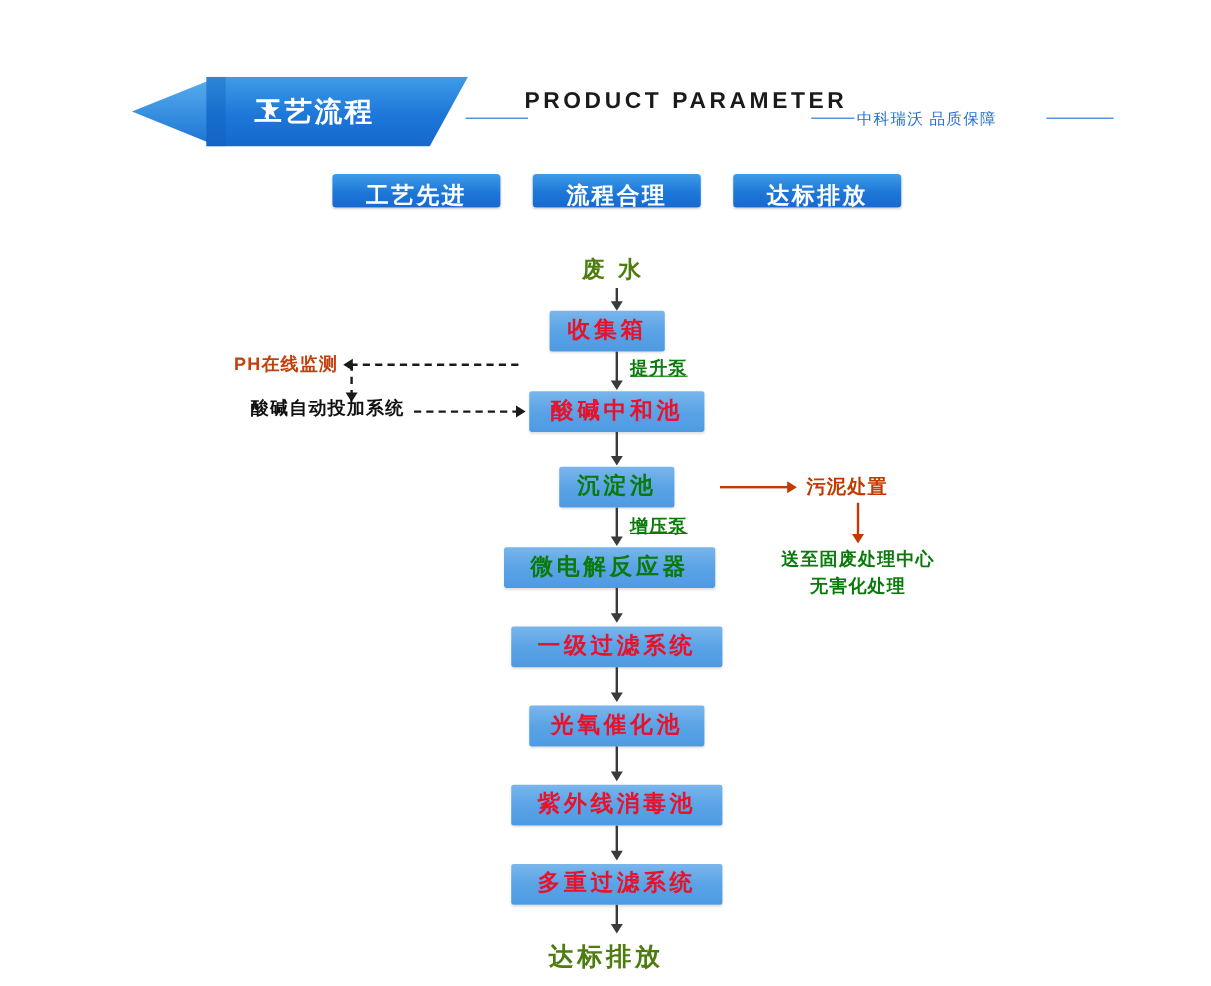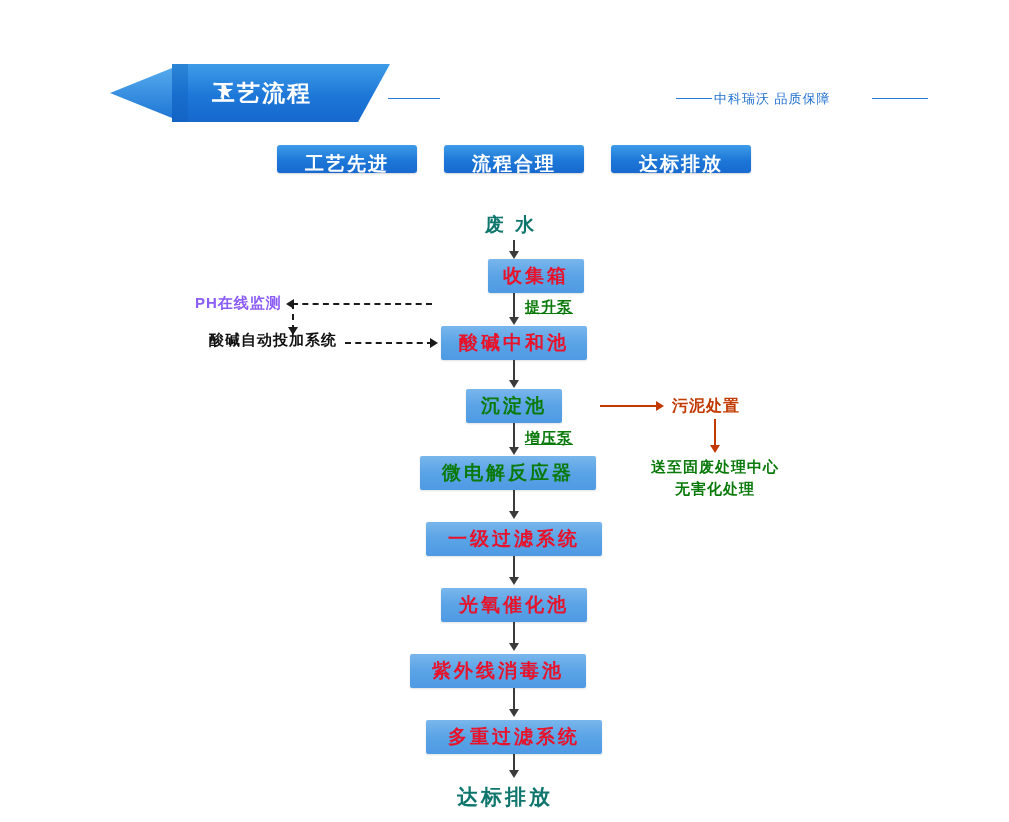--- a/index.html
+++ b/index.html
@@ -116,21 +116,21 @@
     box-shadow: 0 1px 2px rgba(0,0,0,0.12);
   }
   .txt-red { color: #e8122a; }
   .txt-green { color: #0a7a0a; }
 
   
   .plain-label {
     position: absolute;
     font-size: 19px;
     font-weight: bold;
-    color: #0f766e;
+    color: #4d7c0f;
     letter-spacing: 3px;
     white-space: nowrap;
   }
   .side-label {
     position: absolute;
     font-size: 15px;
     font-weight: bold;
     color: #111111;
     letter-spacing: 1px;
     white-space: nowrap;
@@ -259,43 +259,44 @@
       <polygon points="0,29 72,0 72,58" fill="url(#gradTip)"></polygon>
       <polygon points="62,0 280,0 248,58 62,58" fill="url(#gradBanner)"></polygon>
       <polygon points="62,0 78,0 78,58 62,58" fill="#0f5cb8" opacity="0.35"></polygon>
     </svg>
   </div>
 
   <div id="header-star">★</div>
   <div id="header-title">工艺流程</div>
 
   <div id="rule-left" class="header-rule"></div>
+  <div id="header-en">PRODUCT PARAMETER</div>
   <div id="rule-mid" class="header-rule"></div>
   <div id="header-slogan">中科瑞沃  品质保障</div>
   <div id="rule-right" class="header-rule"></div>
 </div>
 
 <div id="pill-0" class="pill">工艺先进</div>
 <div id="pill-1" class="pill">流程合理</div>
 <div id="pill-2" class="pill">达标排放</div>
 
 <div class="plain-label" style="left:485px; top:212px;">废 水</div>
 <div class="v-line" style="left:513px; top:240px; height:14px;"></div>
 <div class="arrow-down" style="left:509px; top:251px;"></div>
 
-<div class="flow-box txt-red" style="left:488px; top:259px; width:96px;">收集箱</div>
+<div class="flow-box txt-red" style="left:458px; top:259px; width:96px;">收集箱</div>
 <div class="v-line" style="left:513px; top:293px; height:26px;"></div>
 <div class="arrow-down" style="left:509px; top:317px;"></div>
 <div class="pump-label" style="left:525px; top:298px;">提升泵</div>
 
 <div class="flow-box txt-red" style="left:441px; top:326px; width:146px;">酸碱中和池</div>
 
 <div class="dash-h" style="left:292px; top:303px; width:140px;"></div>
 <div class="arrow-left-dark" style="left:286px; top:299px;"></div>
-<div class="side-label" style="left:195px; top:294px; color:#8b5cf6;">PH在线监测</div>
+<div class="side-label" style="left:195px; top:294px; color:#c2410c;">PH在线监测</div>
 
 <div class="dash-v" style="left:292px; top:303px; height:28px;"></div>
 <div class="arrow-down-dark" style="left:288px; top:327px;"></div>
 <div class="side-label" style="left:209px; top:331px;">酸碱自动投加系统</div>
 <div class="dash-h" style="left:345px; top:342px; width:88px;"></div>
 <div class="arrow-right-dark" style="left:430px; top:338px;"></div>
 
 <div class="v-line" style="left:513px; top:360px; height:22px;"></div>
 <div class="arrow-down" style="left:509px; top:380px;"></div>
 
@@ -318,21 +319,21 @@
 <div class="arrow-down" style="left:509px; top:511px;"></div>
 
 <div class="flow-box txt-red" style="left:426px; top:522px; width:176px;">一级过滤系统</div>
 <div class="v-line" style="left:513px; top:556px; height:22px;"></div>
 <div class="arrow-down" style="left:509px; top:577px;"></div>
 
 <div class="flow-box txt-red" style="left:441px; top:588px; width:146px;">光氧催化池</div>
 <div class="v-line" style="left:513px; top:622px; height:22px;"></div>
 <div class="arrow-down" style="left:509px; top:643px;"></div>
 
-<div class="flow-box txt-red" style="left:410px; top:654px; width:176px;">紫外线消毒池</div>
+<div class="flow-box txt-red" style="left:426px; top:654px; width:176px;">紫外线消毒池</div>
 <div class="v-line" style="left:513px; top:688px; height:22px;"></div>
 <div class="arrow-down" style="left:509px; top:709px;"></div>
 
 <div class="flow-box txt-red" style="left:426px; top:720px; width:176px;">多重过滤系统</div>
 <div class="v-line" style="left:513px; top:754px; height:18px;"></div>
 <div class="arrow-down" style="left:509px; top:770px;"></div>
 
 <div class="plain-label" style="left:457px; top:783px; font-size:21px;">达标排放</div>
 
 </body></html>

